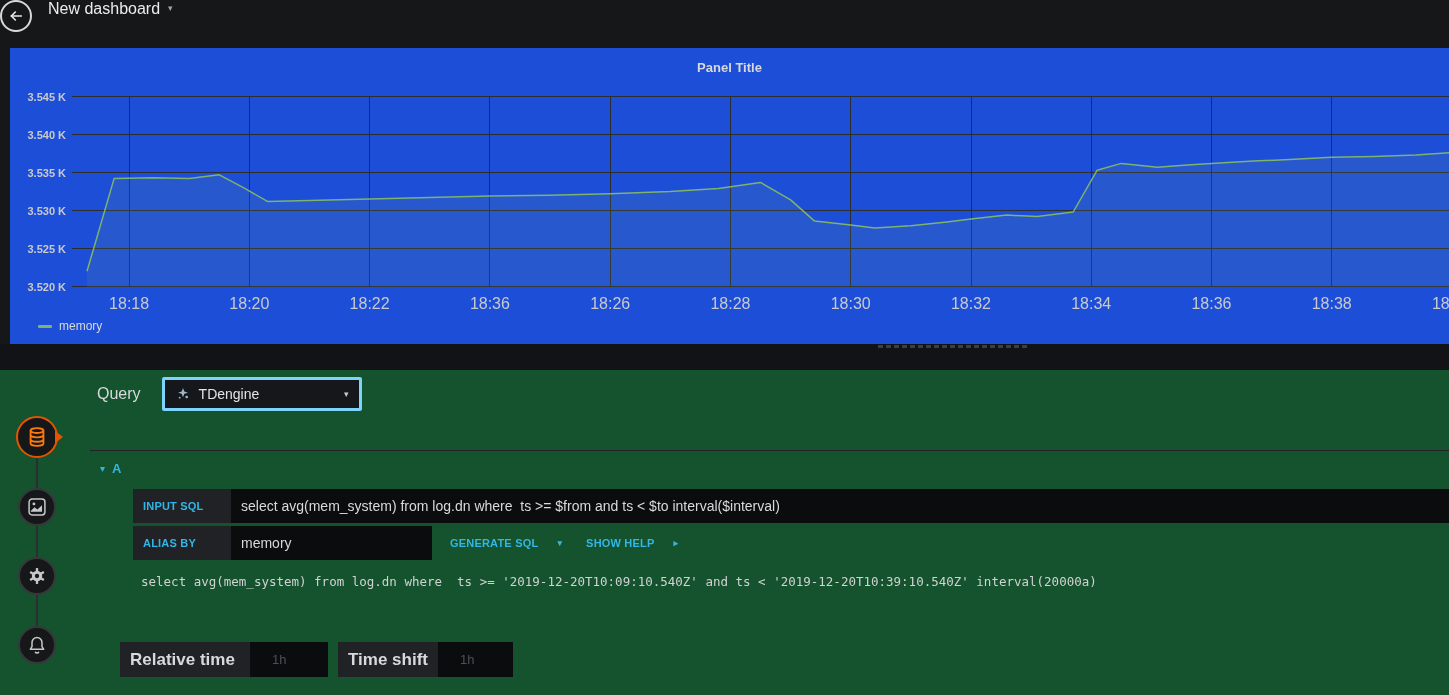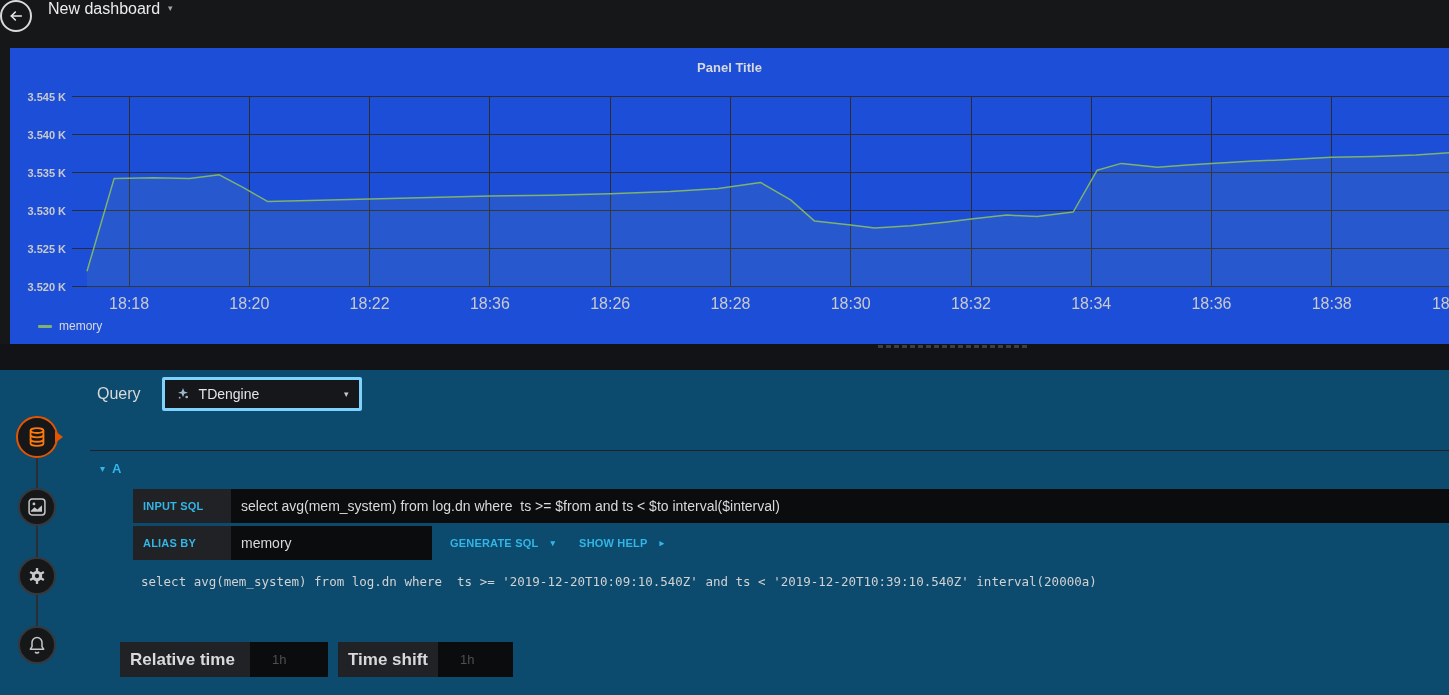--- a/index.html
+++ b/index.html
@@ -37,21 +37,21 @@
   .legend-swatch { width:14px; height:3px; border-radius:1px; background:#7eb26d; cursor:pointer; }
   .legend-label { font-size:12px; color:#d8d9da; cursor:pointer; }
 
   
   .gap-strip { position:relative; height:26px; background:#121316; }
   .scroll-dots { position:absolute; left:878px; top:1px; width:150px; height:3px;
     background:repeating-linear-gradient(90deg,#3d3f43 0 5px,transparent 5px 8px);
     cursor:pointer; }
 
   
-  .editor { position:relative; height:325px; background:#0c4a6e; }
+  .editor { position:relative; height:325px; background:#14532d; }
   .rail-line { position:absolute; left:36px; top:67px; width:2px; height:208px; background:#2c2d31; }
   .rail-icon { position:absolute; left:18px; width:38px; height:38px; border-radius:50%;
     background:#161719; border:2px solid #36383c; display:flex; align-items:center;
     justify-content:center; cursor:pointer; }
   .rail-icon.active { left:16px; width:42px; height:42px; border-color:#e55400; }
   .rail-icon.active::after { content:""; position:absolute; right:-13px; top:50%;
     margin-top:-6px; width:0; height:0; border:6px solid transparent;
     border-left:8px solid #e55400; }
 
   .query-header { position:absolute; left:97px; top:7px; display:flex; align-items:center; }
@@ -69,21 +69,21 @@
 
   .sql-row { position:absolute; left:133px; right:0; display:flex; height:34px; align-items:stretch; }
   .sql-row.r1 { top:119px; }
   .sql-row.r2 { top:156px; }
   .field-label { flex:0 0 98px; background:#202226; color:#33b5e5; font-size:11px;
     font-weight:700; display:flex; align-items:center; padding-left:10px; letter-spacing:.2px; }
   .sql-input { flex:1; background:#0b0c0e; border:none; outline:none; color:#d8d9da;
     font-size:14px; padding:0 10px; font-family:inherit; }
   .alias-input { flex:0 0 160px; background:#0b0c0e; border:none; outline:none;
     color:#d8d9da; font-size:14px; padding:0 10px; font-family:inherit; }
-  .link-btn { display:flex; align-items:center; gap:12px; color:#33b5e5; font-size:11px;
+  .link-btn { display:flex; align-items:center; gap:19px; color:#33b5e5; font-size:11px;
     font-weight:700; margin-left:12px; padding:0 6px; cursor:pointer; letter-spacing:.2px; }
   .link-caret { font-size:9px; }
 
   .generated-sql { position:absolute; left:141px; top:204px;
     font-family:"DejaVu Sans Mono", monospace; font-size:12.5px; color:#d1d2d3; white-space:pre; }
 
   .options-row { position:absolute; left:120px; top:272px; height:35px; display:flex; align-items:stretch; }
   .opt-label { background:#202226; color:#d8d9da; font-size:17px; font-weight:700;
     display:flex; align-items:center; padding:0 10px; }
   .opt-label.wide { width:130px; }

